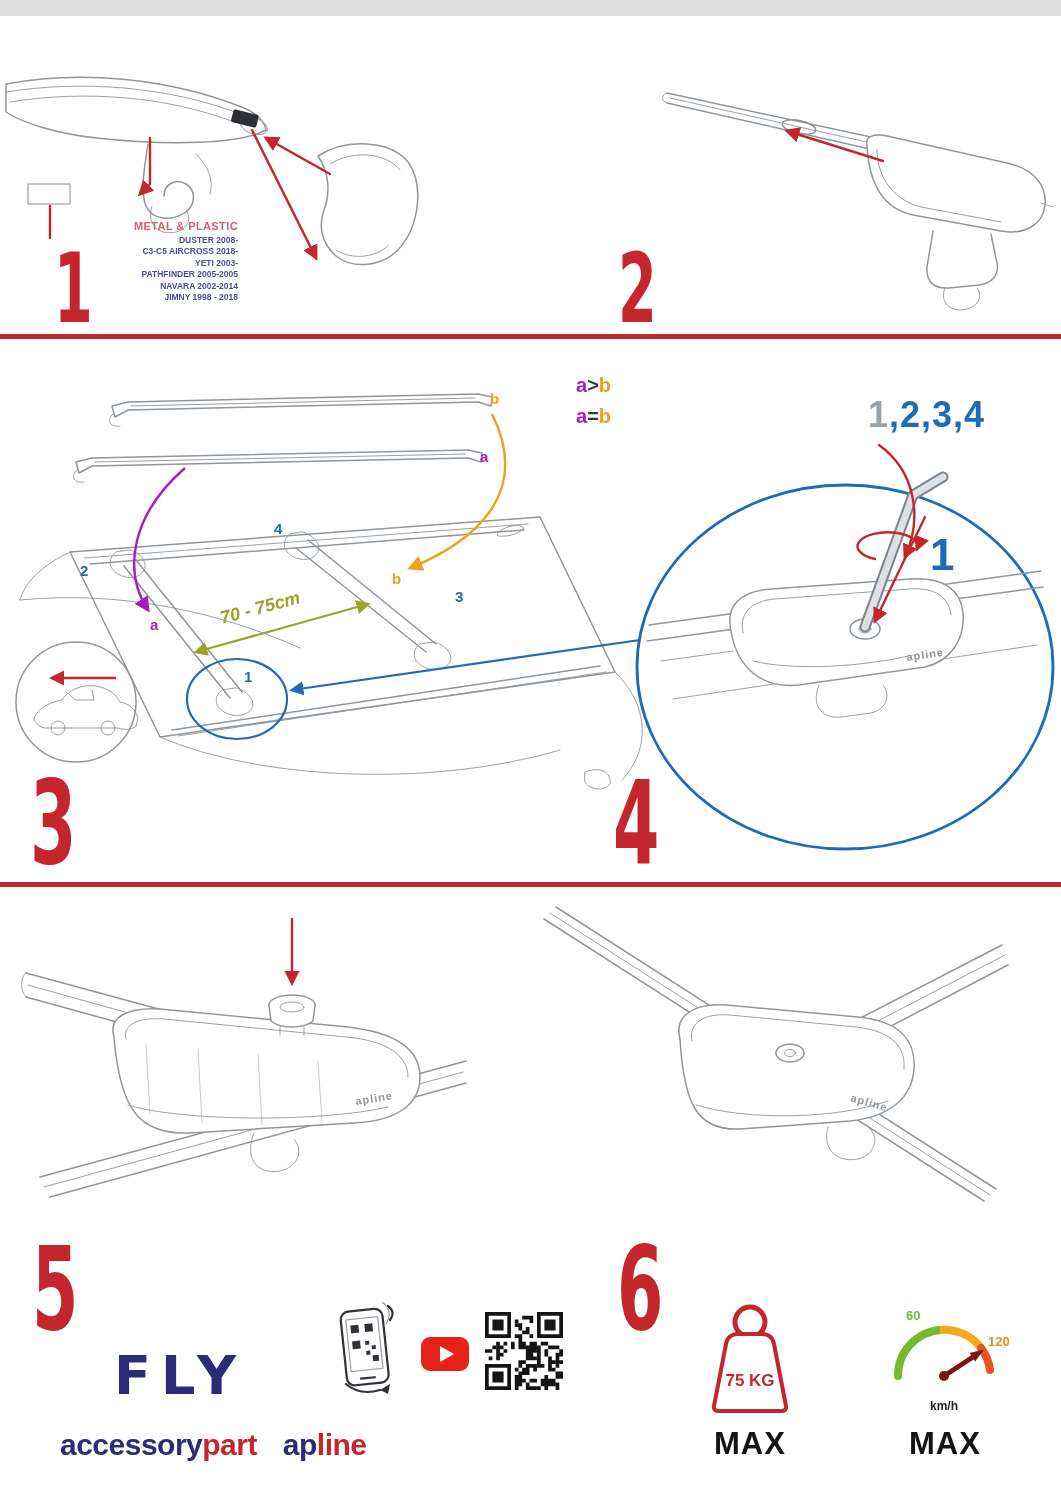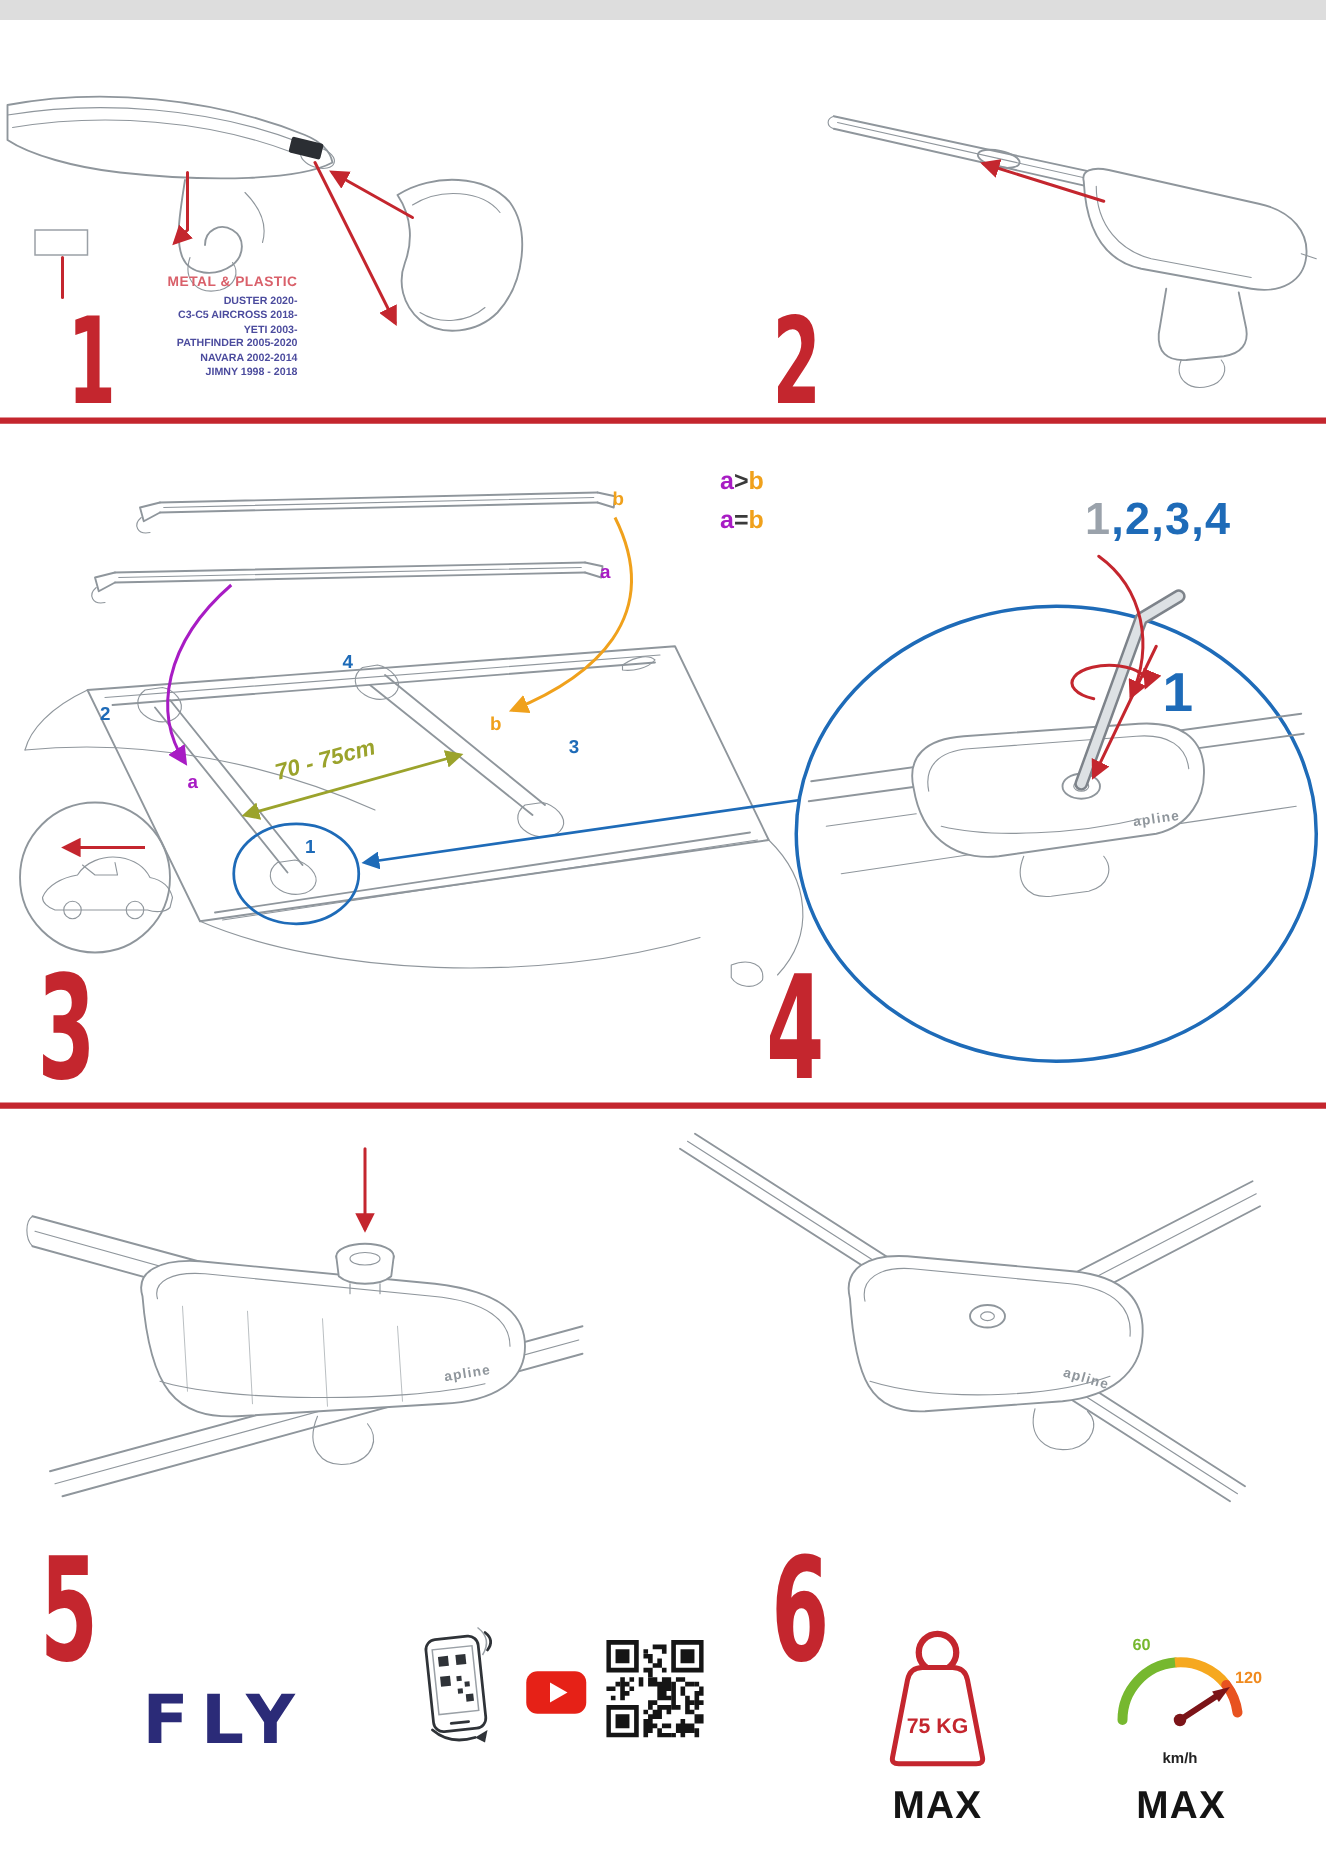--- a/index.html
+++ b/index.html
@@ -105,24 +105,24 @@
       <path d="M330,140 L266,104" marker-end="url(#mr)"></path>
       <path d="M252,96 L316,224" marker-end="url(#mr)"></path>
       <path d="M150,104 L150,150 L140,160" marker-end="url(#mr)"></path>
       <path d="M50,172 L50,204"></path>
     </g>
   </svg>
 
   <div class="s1text">
     <div class="hd">METAL &amp; PLASTIC</div>
     <div class="models">
-      <div>DUSTER 2020-</div>
+      <div>DUSTER 2008-</div>
       <div>C3-C5 AIRCROSS 2018-</div>
       <div>YETI 2003-</div>
-      <div>PATHFINDER 2005-2020</div>
+      <div>PATHFINDER 2005-2005</div>
       <div>NAVARA 2002-2014</div>
       <div>JIMNY 1998 - 2018</div>
     </div>
   </div>
   <span class="stepnum" style="left:54px;top:230px;font-size:96px">1</span>
 
   <svg class="abs" style="left:615px;top:25px" width="440" height="285" viewBox="0 0 440 285">
     <g class="art">
       <path d="M52,52 L330,112"></path>
       <path d="M52,62 L334,126"></path>
@@ -281,20 +281,24 @@
       <path class="thin" d="M168,216 C220,232 310,230 360,212"></path>
       <ellipse cx="262" cy="164" rx="14" ry="9"></ellipse>
       <ellipse class="thin" cx="262" cy="164" rx="5.5" ry="3.5"></ellipse>
       <path class="thin" d="M300,238 C294,260 308,274 330,270 C346,266 352,250 342,240"></path>
     </g>
     <text class="logo-t" x="322" y="212" transform="rotate(16 322 212)">apline</text>
   </svg>
   <span class="stepnum" style="left:617px;top:1222px;font-size:115px">6</span>
 
   <div class="fly">FLY</div>
+  <div class="brandline">
+    <span><span class="navy">accessory</span><span class="redtxt">part</span></span>
+    <span class="brand2"><span class="navy">ap</span><span class="redtxt">line</span></span>
+  </div>
 
   <svg class="abs" style="left:322px;top:1282px" width="88" height="98" viewBox="0 0 88 98">
     <g transform="rotate(-6 44 52)">
       <rect x="22" y="12" width="42" height="74" rx="8" class="dark-ln" fill="#ffffff"></rect>
       <rect x="27" y="20" width="32" height="52" class="thin-ln"></rect>
       <g fill="#2f3338">
         <rect x="31" y="26" width="8" height="8"></rect>
           <rect x="45" y="26" width="8" height="8"></rect>
         <rect x="31" y="42" width="8" height="8"></rect>
           <rect x="44" y="43" width="4" height="4"></rect>

